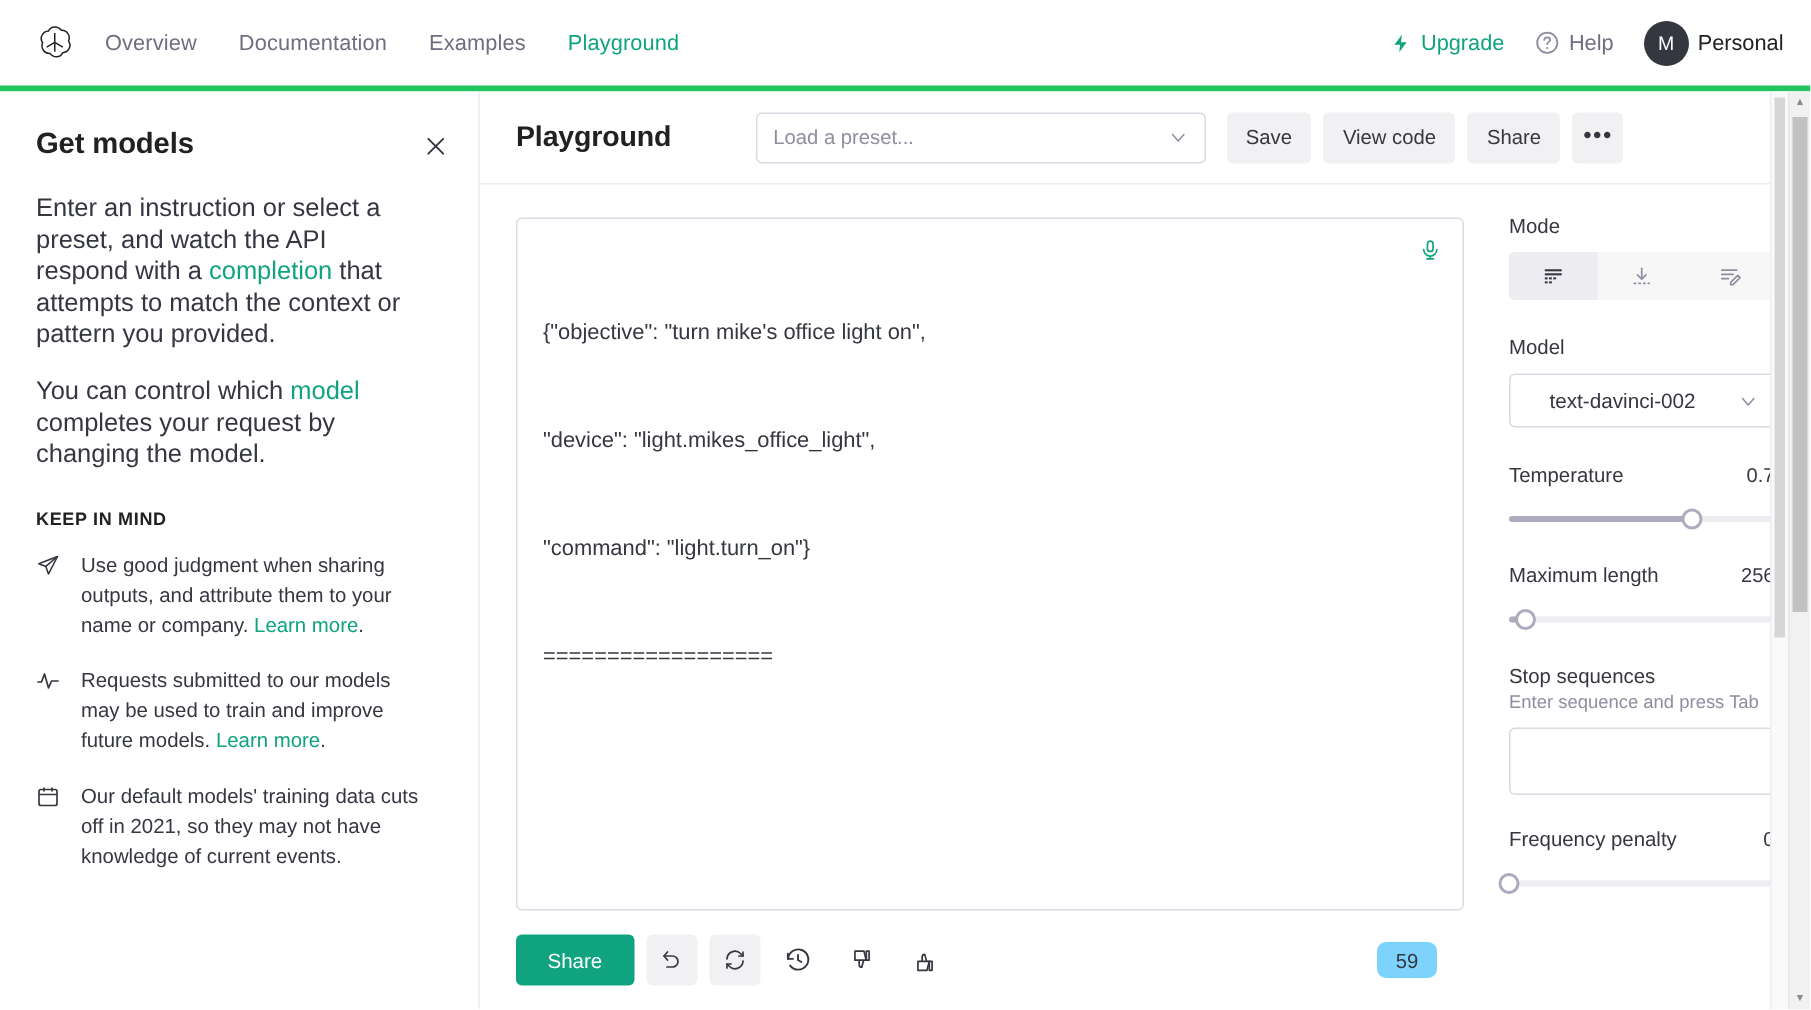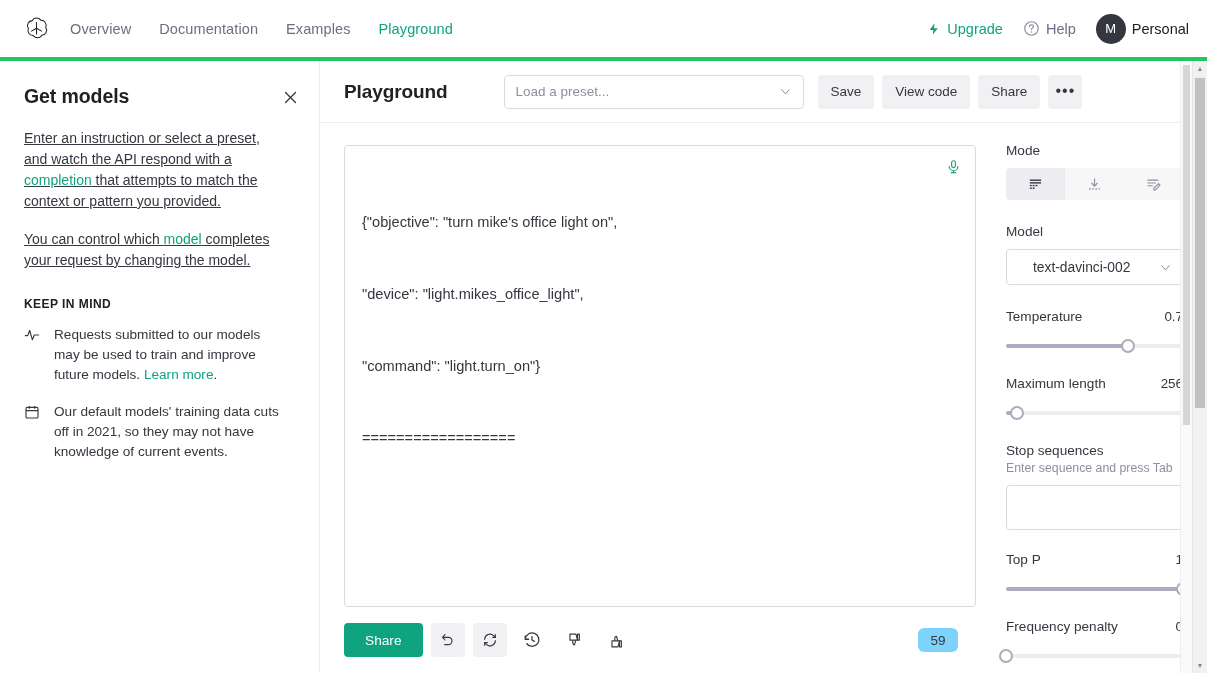--- a/index.html
+++ b/index.html
@@ -47,23 +47,22 @@
     width: 320px; min-width: 320px;
     border-right: 1px solid #ececf1;
     padding: 24px 36px 0 24px;
     background: #fff;
     overflow: hidden;
   }
   .sb-head { display: flex; align-items: flex-start; justify-content: space-between; }
   .sb-title { font-size: 19.5px; font-weight: 700; color: #202123; letter-spacing: -0.1px; }
   .sb-close { cursor: pointer; color: #353740; line-height: 0; padding: 2px; margin-top:2px; margin-right:-18px;}
   .sb-p {
-    font-size: 14px; line-height: 21px; color: #353740;
+    font-size: 17px; line-height: 21px; color: #353740;
     margin-top: 20px;
-    text-decoration: underline;
   }
   .sb-p.second { margin-top: 17px; }
   .lnk { color: #10a37f; cursor: pointer; }
   .kim-title {
     font-size: 12px; font-weight: 700; color: #202123;
     letter-spacing: 0.45px; margin-top: 26px;
   }
   .kim-list { margin-top: 14px; display: flex; flex-direction: column; gap: 17px; }
   .kim-item { display: flex; gap: 13px; }
   .kim-ic { flex: none; width: 17px; margin-top: 2px; color: #353740; line-height: 0;}
@@ -256,20 +255,29 @@
 
       <div class="sb-p"><span>Enter an instruction or select a preset, and watch the API respond with a </span><span class="lnk">completion</span><span> that attempts to match the context or pattern you provided.</span></div>
 
       <div class="sb-p second"><span>You can control which </span><span class="lnk">model</span><span> completes your request by changing the model.</span></div>
 
       <div class="kim-title">KEEP IN MIND</div>
 
       <div class="kim-list">
         <div class="kim-item">
           <span class="kim-ic">
+            <svg width="16" height="16" viewBox="0 0 24 24" fill="none" stroke="#353740" stroke-width="1.6" stroke-linejoin="round">
+              <path d="M21.5 3L2.8 10.3l7 2.6 2.7 7.6z"></path>
+                <path d="M9.8 12.9L21.5 3"></path>
+            </svg>
+          </span>
+          <span class="kim-txt"><span>Use good judgment when sharing outputs, and attribute them to your name or company. </span><span class="lnk">Learn more</span><span>.</span></span>
+        </div>
+        <div class="kim-item">
+          <span class="kim-ic">
             <svg width="16" height="16" viewBox="0 0 24 24" fill="none" stroke="#353740" stroke-width="1.7" stroke-linecap="round" stroke-linejoin="round">
               <path d="M2 13h3.5L8.5 5l4 14 3-7h6.5"></path>
             </svg>
           </span>
           <span class="kim-txt"><span>Requests submitted to our models may be used to train and improve future models. </span><span class="lnk">Learn more</span><span>.</span></span>
         </div>
         <div class="kim-item">
           <span class="kim-ic">
             <svg width="16" height="16" viewBox="0 0 24 24" fill="none" stroke="#353740" stroke-width="1.7" stroke-linejoin="round">
               <rect x="3" y="5" width="18" height="16" rx="2"></rect>
@@ -436,31 +444,20 @@
               <div class="thumb" style="left:6%"></div>
             </div>
           </div>
 
           <div class="st-block tight">
             <div class="st-label">Stop sequences</div>
             <div class="st-sub">Enter sequence and press Tab</div>
             <div class="stop-input"></div>
           </div>
 
-          <div class="st-block tight">
-            <div class="st-label-row">
-              <span class="st-label">Top P</span>
-              <span class="st-val">1</span>
-            </div>
-            <div class="slider">
-              <div class="track"></div>
-              <div class="fill" style="width:100%"></div>
-              <div class="thumb" style="left:100%"></div>
-            </div>
-          </div>
 
           <div class="st-block tight">
             <div class="st-label-row">
               <span class="st-label">Frequency penalty</span>
               <span class="st-val">0</span>
             </div>
             <div class="slider">
               <div class="track"></div>
               <div class="thumb" style="left:0%"></div>
             </div>

